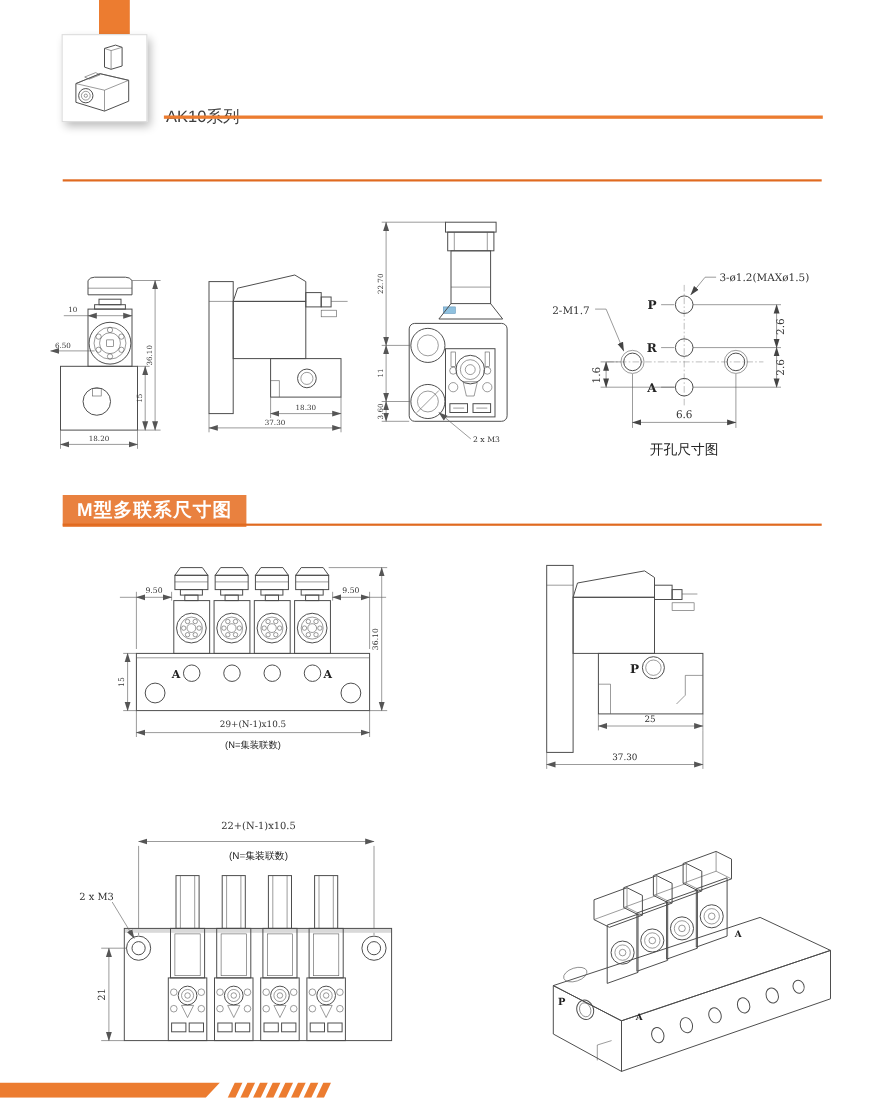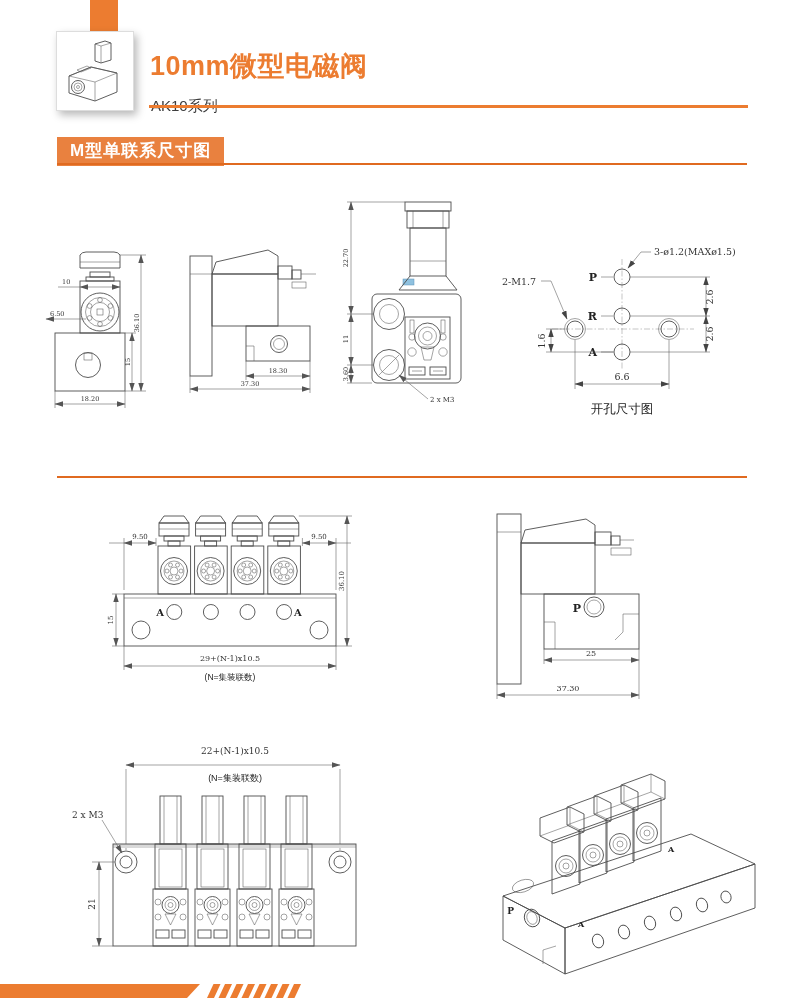--- a/index.html
+++ b/index.html
@@ -38,27 +38,23 @@
       <path class="lt" d="M12,44 L34,35 L60,41 L38,50 L12,44"></path>
       <path class="lt" d="M38,50 L38,69"></path>
       <path class="ln" d="M38,12 L48,9 L54,11 L54,28 L44,31 L38,29 Z"></path>
       <path class="lt" d="M38,12 L44,14 L44,31 M44,14 L54,11"></path>
       <path class="lt" d="M20,38 L30,34 L34,36 L24,40 Z"></path>
       <circle class="ln" cx="21" cy="55" r="6.5"></circle>
       <circle class="lt" cx="21" cy="55" r="4"></circle>
       <circle class="lt" cx="21" cy="55" r="1.5"></circle>
     </svg>
   </div>
-  <div class="abs" id="page-title" style="color:#EC7C30;">10mm微型电磁阀</div>
   <div class="abs" id="page-series">AK10系列</div>
   <div class="abs" id="header-rule" style="background:#EC7C30;"></div>
 
-  <div class="abs" style="left:57px;top:137px;">
-    <span class="sec-badge" style="background:#E9813F;">M型单联系尺寸图</span>
-  </div>
   <div class="abs sec-rule" style="left:57px;top:163px;background:#E06A20;"></div>
 
   <svg class="abs" style="left:28px;top:186px;" width="150" height="235" viewBox="0 0 150 235">
     <defs>
         <marker id="a1" markerWidth="9" markerHeight="8" refX="8" refY="4" orient="auto-start-reverse" markerUnits="userSpaceOnUse">
           <path d="M0,1.3 L8.5,4 L0,6.7 Z" fill="#555"></path>
         </marker>
       </defs>
     <path class="ln" d="M52,69 Q54,66 58,66 L86,66 Q90,66 92,69 L92,82 L52,82 Z"></path>
     <line class="lt" x1="52" y1="76" x2="92" y2="76"></line>
@@ -209,20 +205,23 @@
     <line class="lt" x1="120" y1="135" x2="52" y2="135"></line>
     <line class="dm" x1="57" y1="112" x2="57" y2="135" marker-start="url(#a4)" marker-end="url(#a4)"></line>
     <text class="dt" x="51" y="124" font-size="9.5" text-anchor="middle" transform="rotate(-90 51 124)">1.6</text>
     <line class="lt" x1="81" y1="123" x2="81" y2="172"></line>
       <line class="lt" x1="175" y1="123" x2="175" y2="172"></line>
     <line class="dm" x1="81" y1="167" x2="175" y2="167" marker-start="url(#a4)" marker-end="url(#a4)"></line>
     <text class="dt" x="128" y="163" font-size="9.5" text-anchor="middle">6.6</text>
     <text class="cjk" x="128" y="196" font-size="12.5" text-anchor="middle">开孔尺寸图</text>
   </svg>
 
+  <div class="abs" style="left:57px;top:450px;">
+    <span class="sec-badge" style="background:#E9813F;">M型多联系尺寸图</span>
+  </div>
   <div class="abs sec-rule" style="left:57px;top:476px;background:#E06A20;"></div>
 
   <svg class="abs" style="left:99px;top:494px;" width="292" height="202" viewBox="0 0 292 202">
     <defs>
         <marker id="a5" markerWidth="9" markerHeight="8" refX="8" refY="4" orient="auto-start-reverse" markerUnits="userSpaceOnUse">
           <path d="M0,1.3 L8.5,4 L0,6.7 Z" fill="#555"></path>
         </marker>
       </defs>
     <g>
       <g transform="translate(57,0)">

